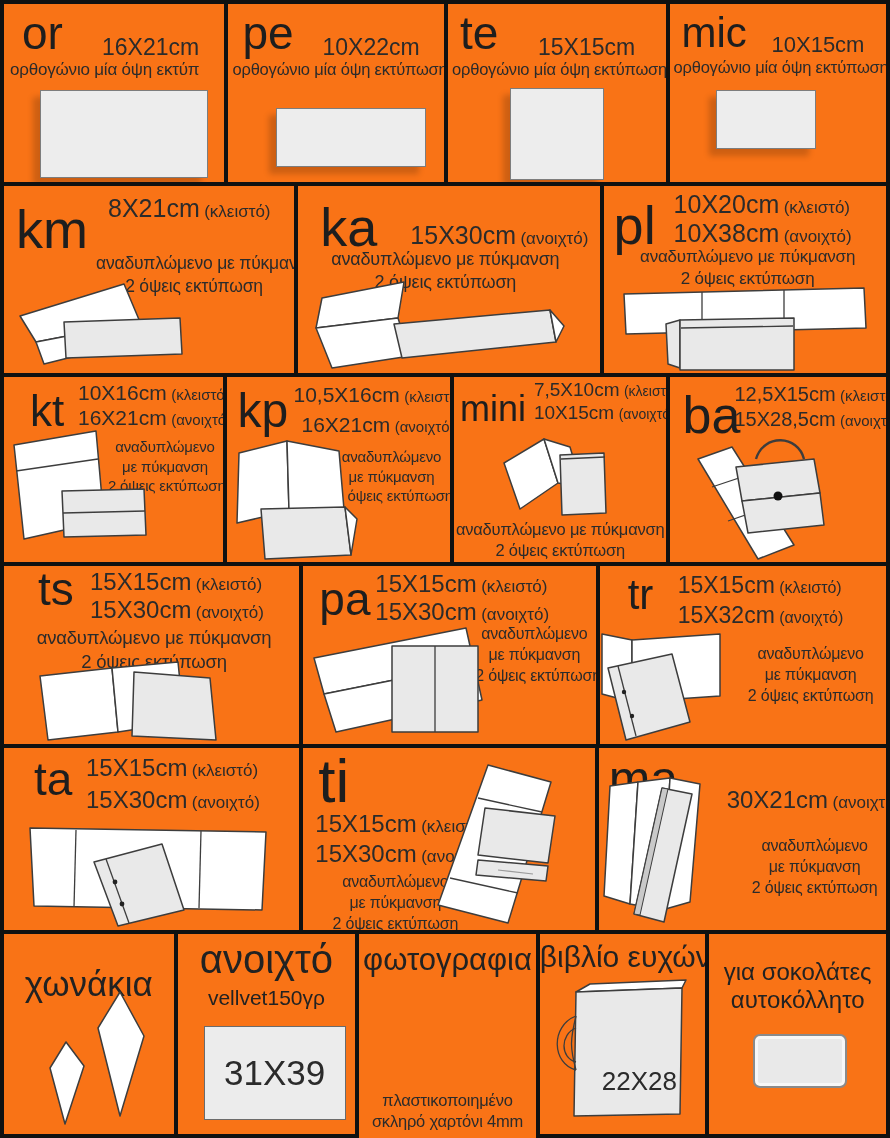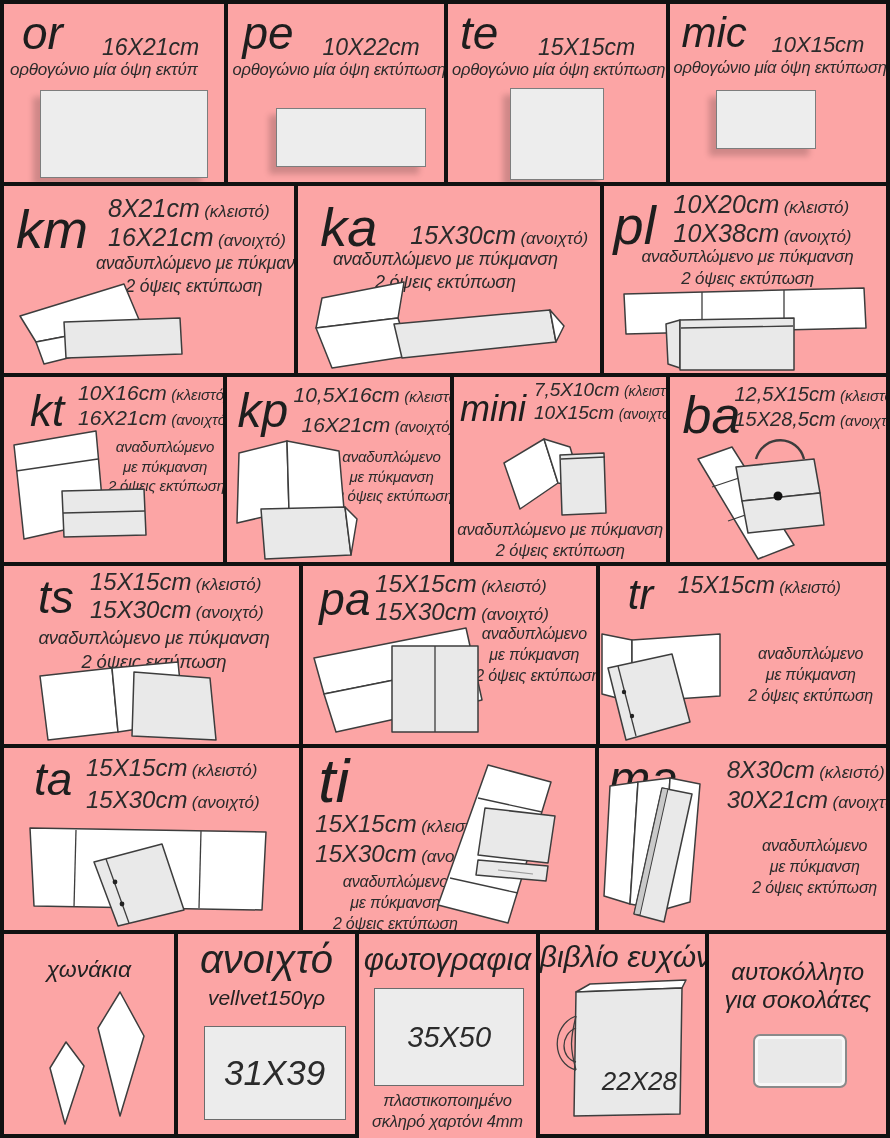--- a/index.html
+++ b/index.html
@@ -2,21 +2,21 @@
 <html><head>
 <meta charset="utf-8">
 <style>
   html,body{margin:0;padding:0;background:#fff;}
   .sheet-page{
     width:890px;height:1138px;box-sizing:border-box;
     background:#111;padding:4px;display:flex;flex-direction:column;gap:4px;
     font-family:"Liberation Sans","DejaVu Sans",sans-serif;color:#2b2b2b;
   }
   .row{display:flex;gap:4px;flex:0 0 auto;min-height:0;}
-  .cell{position:relative;background:#fca5a5;overflow:hidden;font-style:italic;}
+  .cell{position:relative;background:#f97316;overflow:hidden;}
   .abs{position:absolute;white-space:nowrap;}
   .code{color:#1e1e1e;line-height:1;font-weight:400;}
   .dim{color:#2b2b2b;margin-top:8px;}
   .tag{color:#2b2b2b;}
   .desc{color:#2b2b2b;letter-spacing:-0.2px;}
   .note{color:#2b2b2b;text-align:center;line-height:1.3;letter-spacing:-0.2px;white-space:nowrap;}
   .sheet{position:absolute;background:#ededed;border:1px solid #7d7d7d;
          box-shadow:-7px 7px 6px rgba(0,0,0,0.18);}
   .panelrect{position:absolute;background:#ececec;border:1.5px solid #6b6b6b;
              display:flex;align-items:center;justify-content:center;}
@@ -56,21 +56,20 @@
       <div class="abs dim" style="left:102px;top:20px;font-size:22px">10X15cm</div>
       <div class="abs desc" style="left:4px;top:54px;font-size:16.5px">ορθογώνιο μία όψη εκτύπωση</div>
       <div class="sheet" style="left:46px;top:86px;width:98px;height:57px"></div>
     </div>
   </div>
 
   <div class="row" style="flex:0 0 187px">
     <div class="cell" style="flex:293 0 0">
       <div class="abs code" style="left:12px;top:16px;font-size:54px">km</div>
       <div class="abs" style="left:104px;top:8px"><span class="dim" style="font-size:25px">8X21cm</span> <span class="tag" style="font-size:17px">(κλειστό)</span></div>
-      <div class="abs" style="left:104px;top:37px"><span class="dim" style="font-size:25px">16X21cm</span> <span class="tag" style="font-size:17px">(ανοιχτό)</span></div>
       <div class="abs note" style="left:92px;top:66px;width:196px;font-size:17.5px">
         <div>αναδυπλώμενο με πύκμανση</div>
         <div>2 όψεις εκτύπωση</div>
       </div>
       <svg style="left:2px;top:94px" width="288" height="92" viewBox="0 0 288 92">
         <polygon class="w" points="14,36 118,4 134,42 30,62"></polygon>
         <polygon class="w" points="30,62 134,42 142,58 38,84"></polygon>
         <polygon class="g" points="58,42 174,38 176,74 60,78"></polygon>
       </svg>
     </div>
@@ -166,21 +165,21 @@
         <path class="ln" d="M84,30 C92,4 126,6 132,30" style="stroke-width:2.4"></path>
         <polygon class="g" points="64,38 142,30 148,64 70,72"></polygon>
         <polygon class="g" points="70,72 148,64 152,96 76,104"></polygon>
         <circle cx="106" cy="67" r="4.5" fill="#111"></circle>
       </svg>
     </div>
   </div>
 
   <div class="row" style="flex:0 0 178px">
     <div class="cell" style="flex:298 0 0">
-      <div class="abs code" style="left:34px;top:8px;font-size:46px">ts</div>
+      <div class="abs code" style="left:34px;top:0;font-size:46px">ts</div>
       <div class="abs" style="left:86px;top:2px"><span class="dim" style="font-size:24px">15X15cm</span> <span class="tag" style="font-size:17px">(κλειστό)</span></div>
       <div class="abs" style="left:86px;top:30px"><span class="dim" style="font-size:24px">15X30cm</span> <span class="tag" style="font-size:17px">(ανοιχτό)</span></div>
       <div class="abs note" style="left:26px;top:60px;width:248px;font-size:18.5px">
         <div>αναδυπλώμενο με πύκμανση</div>
         <div>2 όψεις εκτύπωση</div>
       </div>
       <svg style="left:8px;top:96px" width="280" height="82" viewBox="0 0 280 82">
         <polygon class="w" points="28,14 100,6 106,70 36,78"></polygon>
         <polygon class="w" points="100,6 166,0 172,60 106,70"></polygon>
         <polygon class="g" points="122,10 198,16 204,78 120,74"></polygon>
@@ -198,20 +197,21 @@
       <svg style="left:5px;top:54px" width="290" height="122" viewBox="0 0 290 122">
         <polygon class="w" points="6,38 158,8 166,44 16,74"></polygon>
         <polygon class="w" points="16,74 166,44 174,80 28,112"></polygon>
         <polygon class="g" points="84,26 170,26 170,112 84,112"></polygon>
         <line class="ln" x1="127" y1="26" x2="127" y2="112"></line>
       </svg>
     </div>
     <div class="cell" style="flex:289 0 0">
       <div class="abs code" style="left:28px;top:8px;font-size:42px">tr</div>
       <div class="abs" style="left:78px;top:6px"><span class="dim" style="font-size:23px">15X15cm</span> <span class="tag" style="font-size:16px">(κλειστό)</span></div>
+      <div class="abs" style="left:78px;top:36px"><span class="dim" style="font-size:23px">15X32cm</span> <span class="tag" style="font-size:16px">(ανοιχτό)</span></div>
       <div class="abs note" style="left:148px;top:78px;width:126px;font-size:16px">
         <div>αναδυπλώμενο</div>
         <div>με πύκμανση</div>
         <div>2 όψεις εκτύπωση</div>
       </div>
       <svg style="left:0;top:58px" width="150" height="120" viewBox="0 0 150 120">
         <polygon class="w" points="2,10 32,16 32,78 2,70"></polygon>
         <polygon class="w" points="32,16 120,10 120,72 32,78"></polygon>
         <polygon class="g" points="8,44 72,30 90,98 26,116"></polygon>
         <line class="ln" x1="18" y1="42" x2="36" y2="112"></line>
@@ -249,75 +249,71 @@
         <polygon class="w" points="60,15 123,32 80,173 10,155"></polygon>
         <line class="ln" x1="50" y1="48" x2="114" y2="62"></line>
         <line class="ln" x1="22" y1="128" x2="90" y2="143"></line>
         <polygon class="g" points="57,58 127,66 120,113 50,105"></polygon>
         <polygon class="g" points="50,110 120,116 118,131 48,125"></polygon>
         <line x1="70" y1="120" x2="105" y2="124" stroke="#9a9a9a" stroke-width="1.2"></line>
       </svg>
     </div>
     <div class="cell" style="flex:290 0 0">
       <div class="abs code" style="left:10px;top:6px;font-size:50px">ma</div>
-      <div class="abs" style="left:128px;top:8px"><span class="dim" style="font-size:24px">8X30cm</span> <span class="tag" style="font-size:17px">(κλειστό)</span></div>
       <div class="abs" style="left:128px;top:38px"><span class="dim" style="font-size:24px">30X21cm</span> <span class="tag" style="font-size:17px">(ανοιχτό)</span></div>
       <div class="abs note" style="left:148px;top:88px;width:136px;font-size:16px">
         <div>αναδυπλώμενο</div>
         <div>με πύκμανση</div>
         <div>2 όψεις εκτύπωση</div>
       </div>
       <svg style="left:5px;top:24px" width="130" height="156" viewBox="0 0 130 156">
         <polygon class="w" points="6,14 34,10 26,132 0,124"></polygon>
         <polygon class="w" points="34,10 66,6 58,138 26,132"></polygon>
         <polygon class="w" points="66,6 96,12 86,130 58,138"></polygon>
         <polygon class="g" points="58,16 88,22 60,150 30,142"></polygon>
         <polygon points="58,16 64,17 36,143 30,142" fill="#c9c9c9" stroke="#3d3d3d" stroke-width="1"></polygon>
       </svg>
     </div>
   </div>
 
   <div class="row" style="flex:1">
     <div class="cell" style="flex:172 0 0">
-      <div class="abs title-b" style="top:22px;font-size:23px">χωνάκια</div>
+      <div class="abs title-b" style="top:30px;font-size:35px">χωνάκια</div>
       <svg style="left:14px;top:52px" width="150" height="145" viewBox="0 0 150 145">
         <polygon class="w" points="102,6 126,50 102,130 80,42"></polygon>
         <polygon class="w" points="48,56 66,80 47,138 32,82"></polygon>
       </svg>
     </div>
     <div class="cell" style="flex:180 0 0">
       <div class="abs title-b" style="top:2px;font-size:40px">ανοιχτό</div>
       <div class="abs title-b" style="top:52px;font-size:21px">vellvet150γρ</div>
       <div class="panelrect" style="left:26px;top:92px;width:140px;height:92px">
         <span class="paneltxt">31X39</span>
       </div>
     </div>
     <div class="cell" style="flex:179 0 0;height:calc(100% + 5px);z-index:2">
       <div class="abs title-b" style="top:8px;font-size:31px">φωτογραφια</div>
-      <div class="panelrect" style="left:15px;top:54px;width:148px;height:96px">
-        <span class="paneltxt" style="font-size:29px">35X50</span>
-      </div>
       <div class="abs note" style="left:0;top:156px;width:100%;font-size:16.5px">
         <div>πλαστικοποιημένο</div>
         <div>σκληρό χαρτόνι 4mm</div>
       </div>
     </div>
     <div class="cell" style="flex:168 0 0">
       <div class="abs title-b" style="top:6px;font-size:30px">βιβλίο ευχών</div>
       <svg style="left:6px;top:40px" width="160" height="158" viewBox="0 0 160 158">
         <polygon class="w" points="30,18 136,14 140,6 44,10"></polygon>
         <polygon class="g" points="30,18 136,14 134,140 28,142"></polygon>
         <path class="ln" d="M30,42 C4,52 6,90 30,96"></path>
         <path class="ln" d="M30,42 C24,66 24,74 30,96"></path>
         <path class="ln" d="M30,54 C14,60 14,84 30,88"></path>
       </svg>
       <div class="abs paneltxt" style="left:62px;top:132px;font-size:26px">22X28</div>
     </div>
     <div class="cell" style="flex:179 0 0">
       <div class="abs title-b" style="top:24px;font-size:24px">
+        <div>για σοκολάτες</div>
         <div>αυτοκόλλητο</div>
-        <div>για σοκολάτες</div>
       </div>
       <div style="position:absolute;left:44px;top:100px;width:90px;height:50px;background:#e9e9e9;border:2px solid #8a8a8a;border-radius:7px;box-shadow:inset 0 0 0 3px #f7f7f7;"></div>
     </div>
   </div>
 
 </div>
 
 </body></html>

